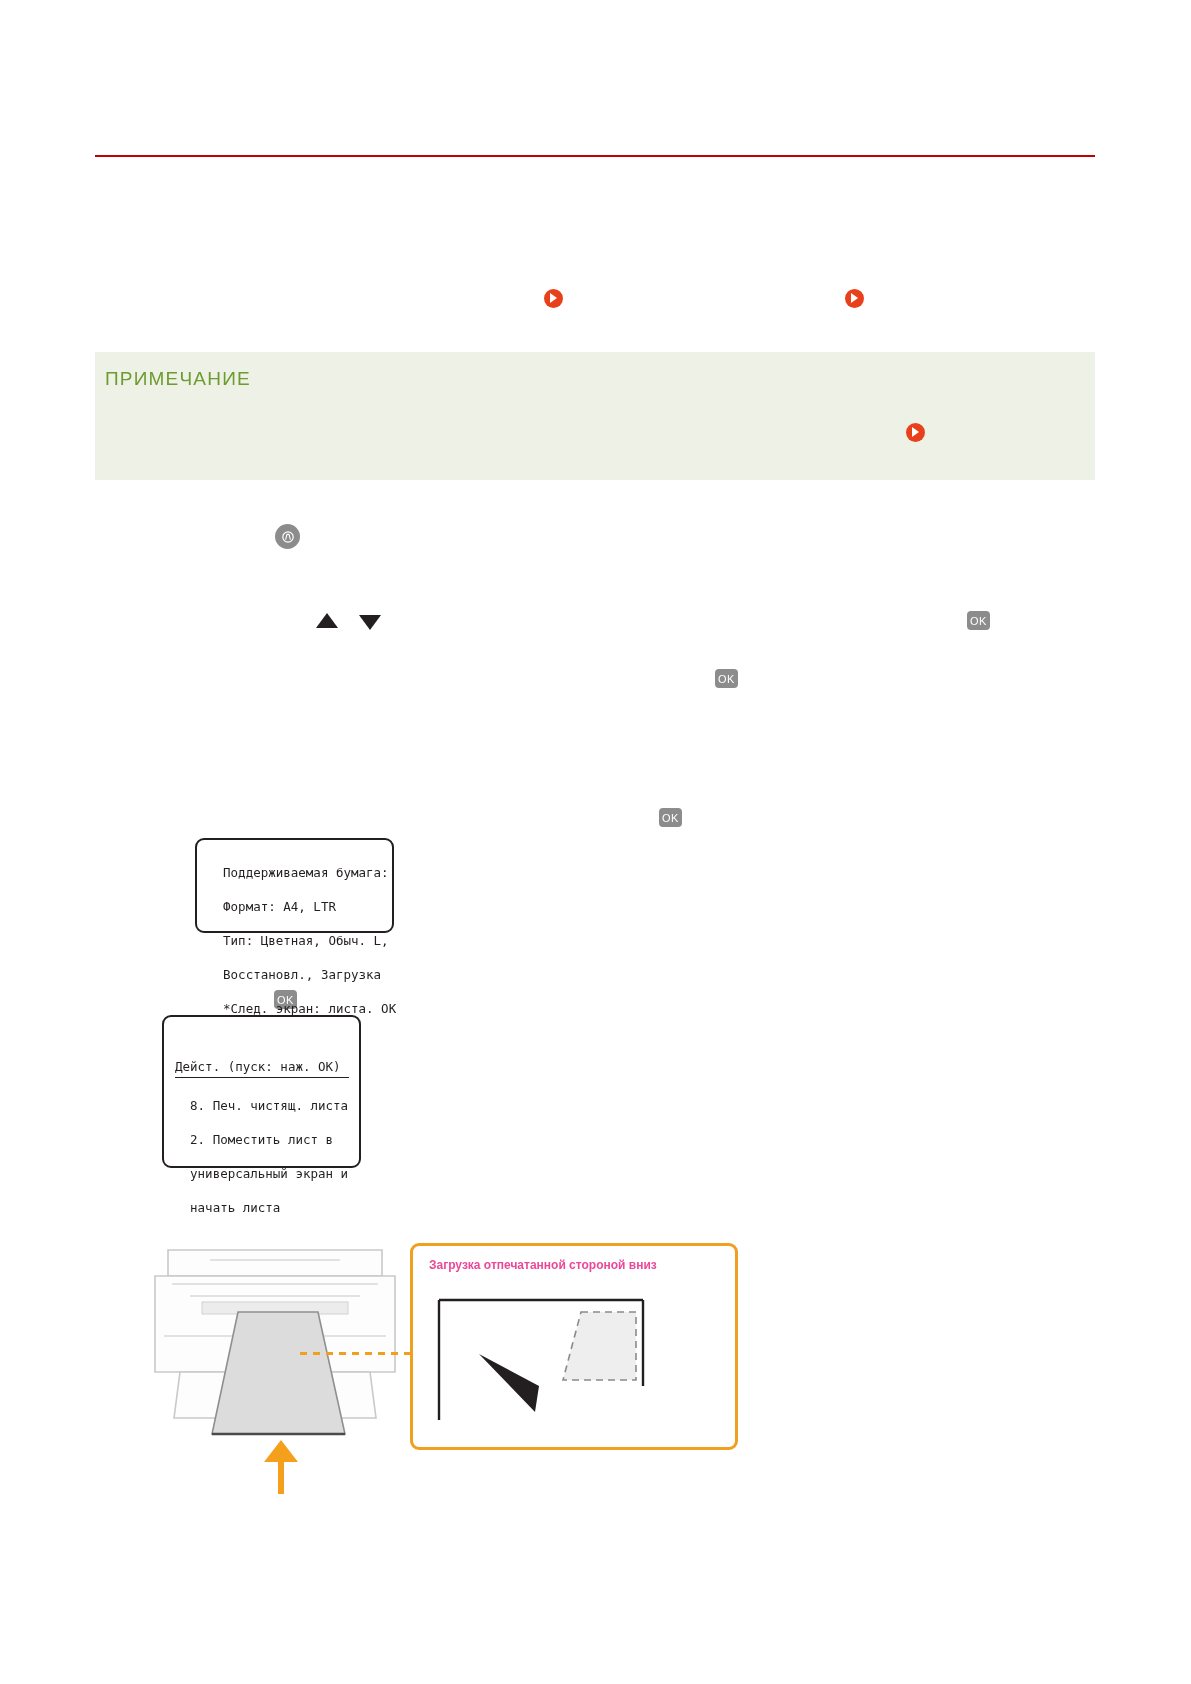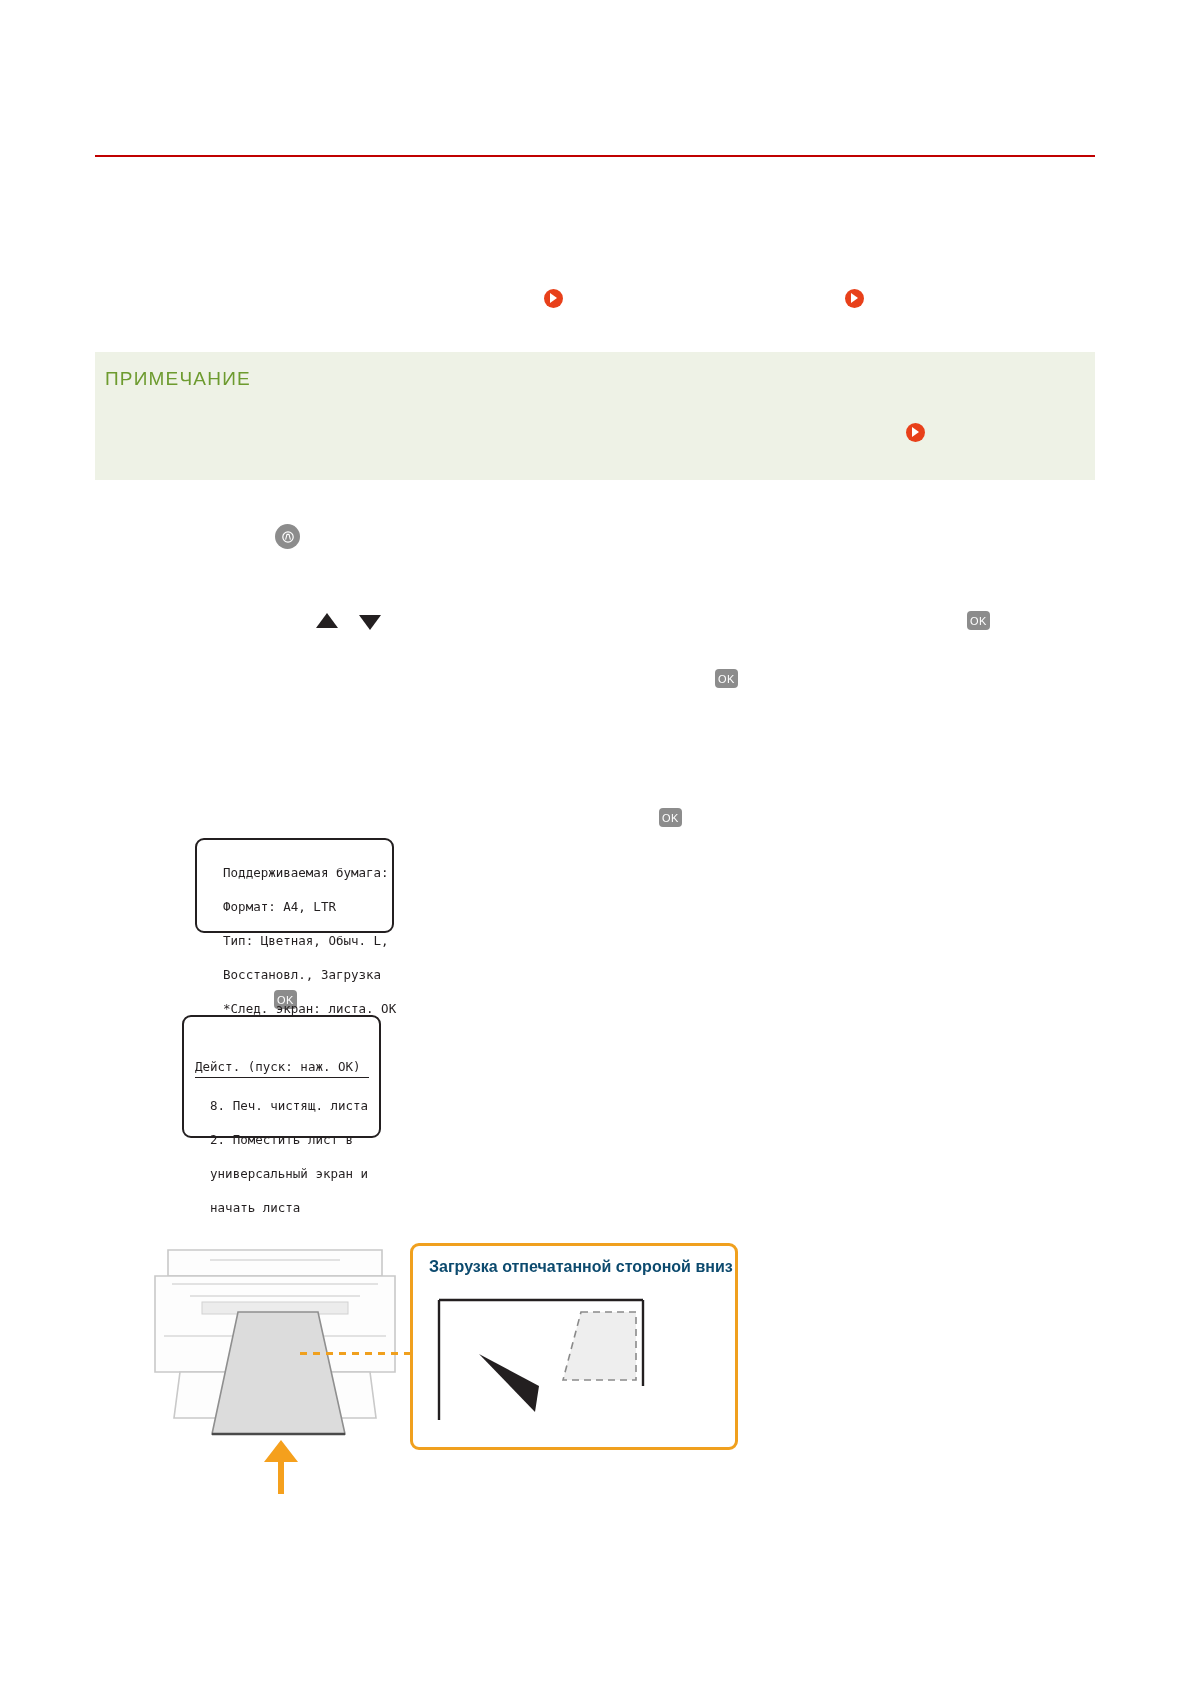--- a/index.html
+++ b/index.html
@@ -132,24 +132,24 @@
     white-space: pre;
   }
   #lcd-1 {
     left: 167px;
     top: 838px;
     width: 199px;
     height: 95px;
     margin-left: 28px;
   }
   #lcd-2 {
-    left: 182px;
+    left: 162px;
     top: 1015px;
     width: 199px;
-    height: 123px;
+    height: 153px;
   }
   #lcd-2 .lcd-head {
     border-bottom: 1px solid #231f20;
     padding-bottom: 2px;
     margin-bottom: 2px;
     display: block;
   }
 
   
   .illus {
@@ -168,23 +168,23 @@
     height: 207px;
     border: 3px solid #f0a01e;
     border-radius: 9px;
     background: #ffffff;
     box-sizing: border-box;
   }
   .callout-title {
     position: absolute;
     left: 16px;
     top: 12px;
-    font-size: 16px;
+    font-size: 12px;
     font-weight: bold;
-    color: #0c4a6e;
+    color: #ec4899;
   }
   .callout-inner {
     position: absolute;
     left: 18px;
     top: 48px;
     width: 292px;
     height: 140px;
   }
 
   .dash-line {

